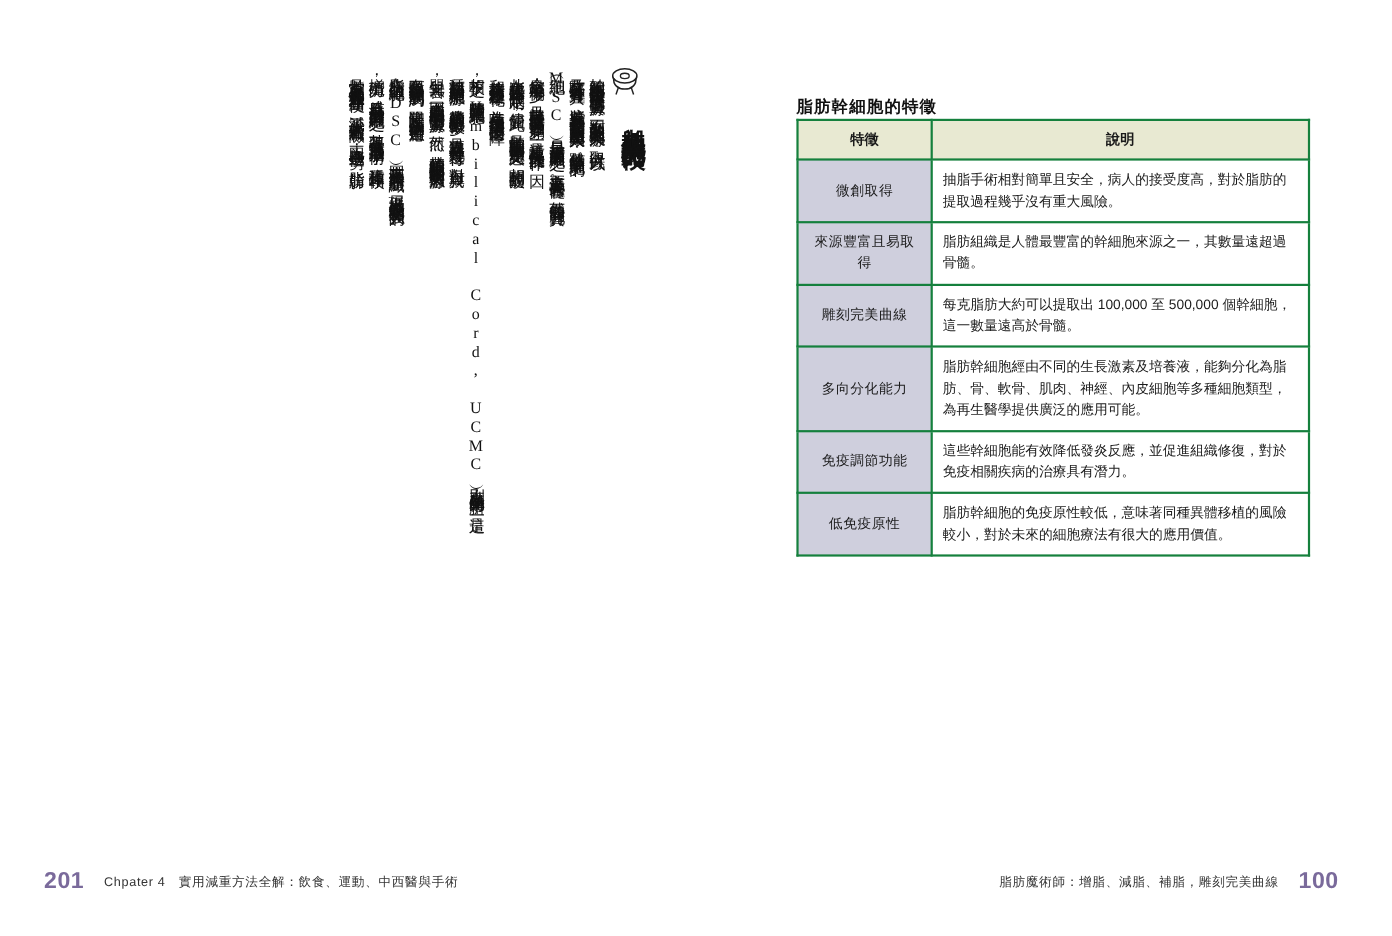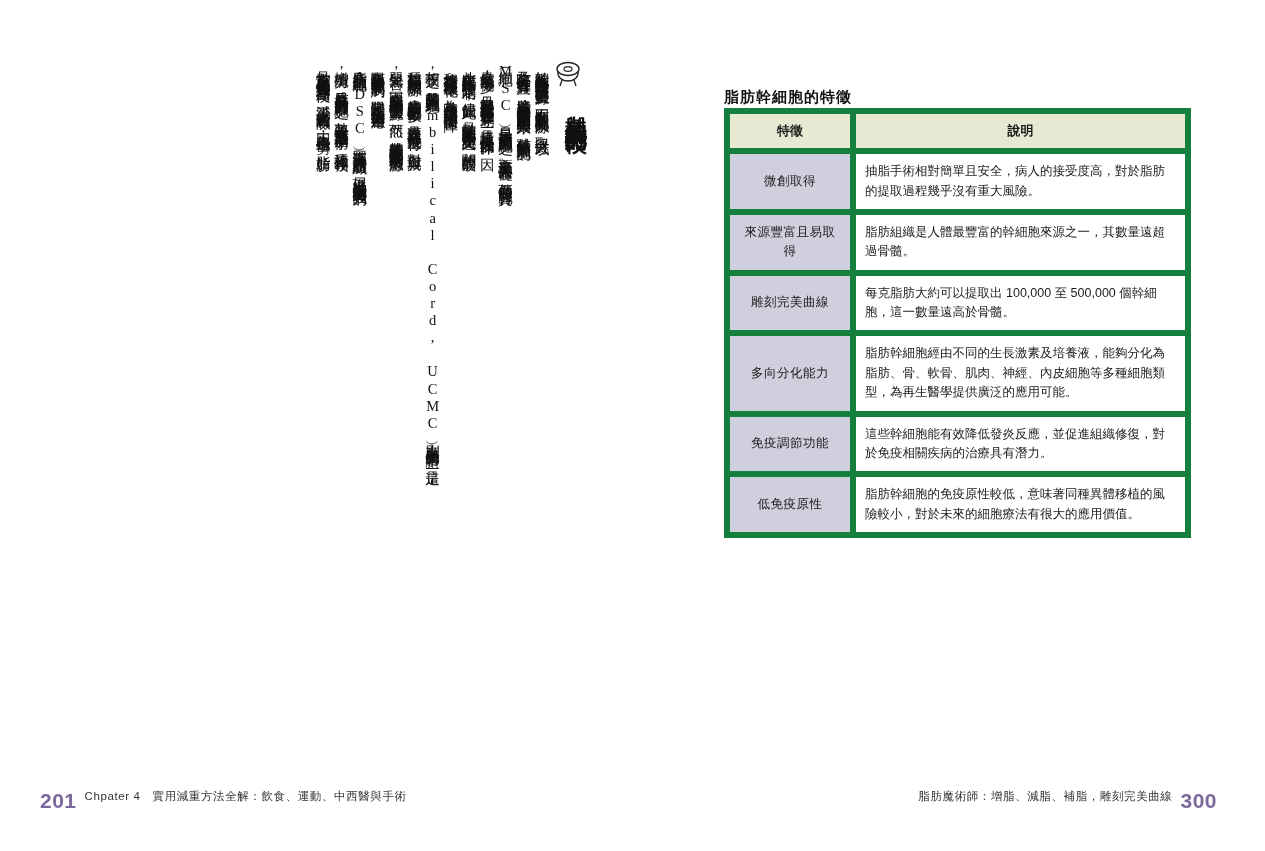--- a/index.html
+++ b/index.html
@@ -94,21 +94,21 @@
     position: absolute;
     left: 92px;
     top: 108px;
     width: 467px;
     border-collapse: collapse;
     table-layout: fixed;
     font-family: "Liberation Sans", sans-serif;
   }
   table.feature-table th,
   table.feature-table td {
-    border: 6px solid #15803d;
+    border: 2px solid #15803d;
     padding: 8px 9px;
     font-size: 12.5px;
     line-height: 1.55;
     vertical-align: middle;
     margin-left: 18px;
   }
   table.feature-table thead th {
     background: #e8e9d2;
     text-align: center;
     font-weight: bold;
@@ -128,22 +128,22 @@
   }
 
   
   .footer {
     position: absolute;
     bottom: 38px;
     font-family: "Liberation Sans", sans-serif;
     font-size: 11.5px;
     color: #333;
     display: flex;
-    align-items: flex-start;
-    gap: 8px;
+    align-items: center;
+    gap: 18px;
   }
   .footer-left {
     left: 40px;
   }
   .footer-right {
     right: 48px;
     justify-content: flex-end;
   }
   .folio {
     font-size: 21px;
@@ -232,17 +232,17 @@
         </tr>
         <tr>
           <td class="cell-feature">低免疫原性</td>
           <td class="cell-desc">脂肪幹細胞的免疫原性較低，意味著同種異體移植的風險較小，對於未來的細胞療法有很大的應用價值。</td>
         </tr>
       </tbody>
     </table>
 
     <div class="footer footer-right">
       <span class="footer-text">脂肪魔術師：增脂、減脂、補脂，雕刻完美曲線</span>
-      <span class="folio">300</span>
+      <span class="folio">100</span>
     </div>
   </div>
 
 </div>
 
 </body></html>

